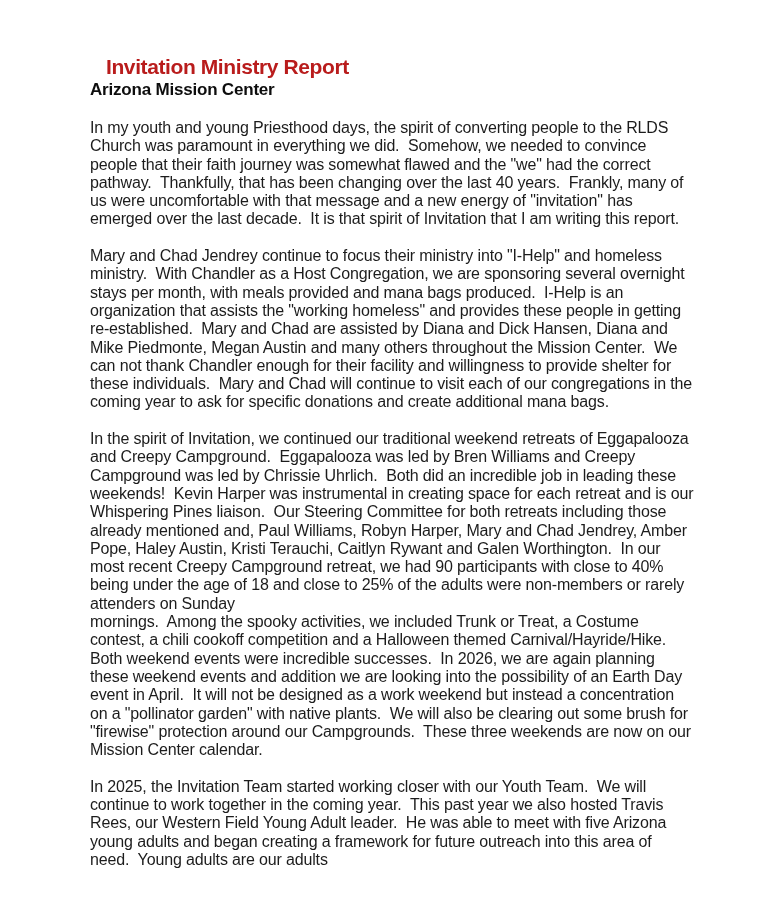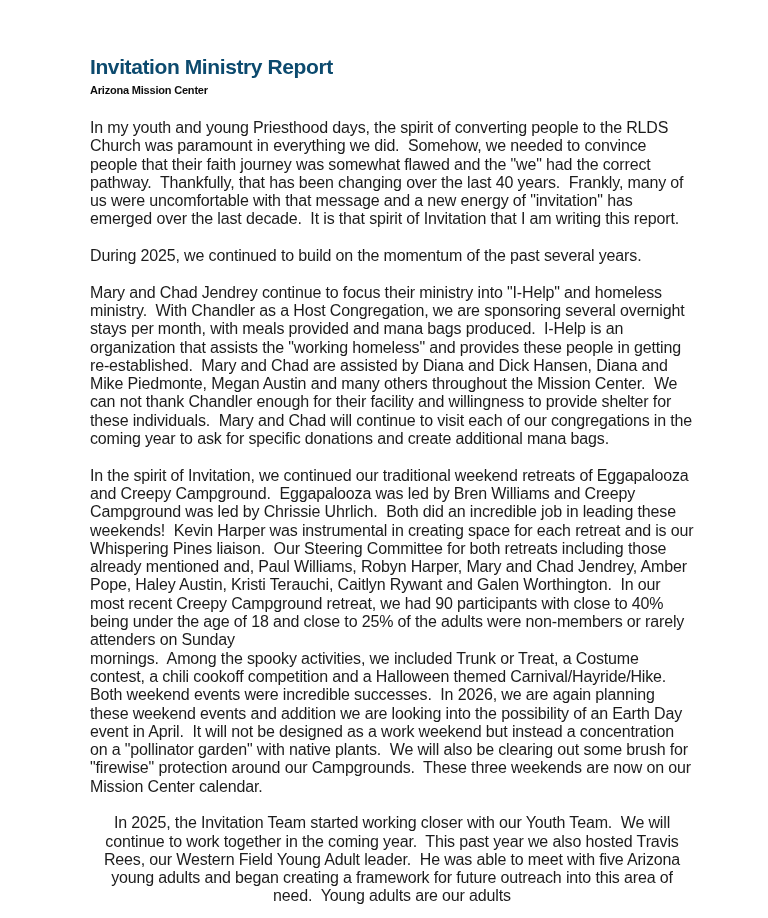--- a/index.html
+++ b/index.html
@@ -15,57 +15,55 @@
     color: #1c1c1c;
   }
   .page {
     box-sizing: border-box;
     width: 768px;
     height: 918px;
     background: #ffffff;
     padding: 55px 74px 40px 90px;
   }
   .doc-title {
-    margin: 0 0 2px 0;
+    margin: 0 0 2px 16px;
     font-size: 21px;
     line-height: 24px;
     font-weight: 700;
     letter-spacing: -0.4px;
-    color: #0c4a6e;
+    color: #b91c1c;
   }
   .doc-subtitle {
     margin: 0 0 20px 0;
-    font-size: 11px;
+    font-size: 17px;
     line-height: 18px;
     font-weight: 700;
     letter-spacing: -0.2px;
     color: #0d0d0d;
   }
   .doc-paragraph {
     margin: 0 0 18.3px 0;
     font-size: 16px;
     line-height: 18.3px;
     letter-spacing: -0.15px;
     white-space: pre-wrap;
     color: #1c1c1c;
   }
   .doc-paragraph:last-child {
     margin-bottom: 0;
-    text-align: center;
   }
 </style>
 </head>
 <body>
 
 <div class="page">
   <header>
     <h1 class="doc-title">Invitation Ministry Report</h1>
     <h2 class="doc-subtitle">Arizona Mission Center</h2>
   </header>
   <main>
     <p class="doc-paragraph">In my youth and young Priesthood days, the spirit of converting people to the RLDS Church was paramount in everything we did.  Somehow, we needed to convince people that their faith journey was somewhat flawed and the "we" had the correct pathway.  Thankfully, that has been changing over the last 40 years.  Frankly, many of us were uncomfortable with that message and a new energy of "invitation" has emerged over the last decade.  It is that spirit of Invitation that I am writing this report.</p>
-    <p class="doc-paragraph">During 2025, we continued to build on the momentum of the past several years.</p>
     <p class="doc-paragraph">Mary and Chad Jendrey continue to focus their ministry into "I-Help" and homeless ministry.  With Chandler as a Host Congregation, we are sponsoring several overnight stays per month, with meals provided and mana bags produced.  I-Help is an organization that assists the "working homeless" and provides these people in getting re-established.  Mary and Chad are assisted by Diana and Dick Hansen, Diana and Mike Piedmonte, Megan Austin and many others throughout the Mission Center.  We can not thank Chandler enough for their facility and willingness to provide shelter for these individuals.  Mary and Chad will continue to visit each of our congregations in the coming year to ask for specific donations and create additional mana bags.</p>
     <p class="doc-paragraph">In the spirit of Invitation, we continued our traditional weekend retreats of Eggapalooza and Creepy Campground.  Eggapalooza was led by Bren Williams and Creepy Campground was led by Chrissie Uhrlich.  Both did an incredible job in leading these weekends!  Kevin Harper was instrumental in creating space for each retreat and is our Whispering Pines liaison.  Our Steering Committee for both retreats including those already mentioned and, Paul Williams, Robyn Harper, Mary and Chad Jendrey, Amber Pope, Haley Austin, Kristi Terauchi, Caitlyn Rywant and Galen Worthington.  In our most recent Creepy Campground retreat, we had 90 participants with close to 40% being under the age of 18 and close to 25% of the adults were non-members or rarely attenders on Sunday
 mornings.  Among the spooky activities, we included Trunk or Treat, a Costume contest, a chili cookoff competition and a Halloween themed Carnival/Hayride/Hike.  Both weekend events were incredible successes.  In 2026, we are again planning these weekend events and addition we are looking into the possibility of an Earth Day event in April.  It will not be designed as a work weekend but instead a concentration on a "pollinator garden" with native plants.  We will also be clearing out some brush for "firewise" protection around our Campgrounds.  These three weekends are now on our Mission Center calendar.</p>
     <p class="doc-paragraph">In 2025, the Invitation Team started working closer with our Youth Team.  We will continue to work together in the coming year.  This past year we also hosted Travis Rees, our Western Field Young Adult leader.  He was able to meet with five Arizona young adults and began creating a framework for future outreach into this area of need.  Young adults are our adults</p>
   </main>
 </div>
 
 </body></html>

